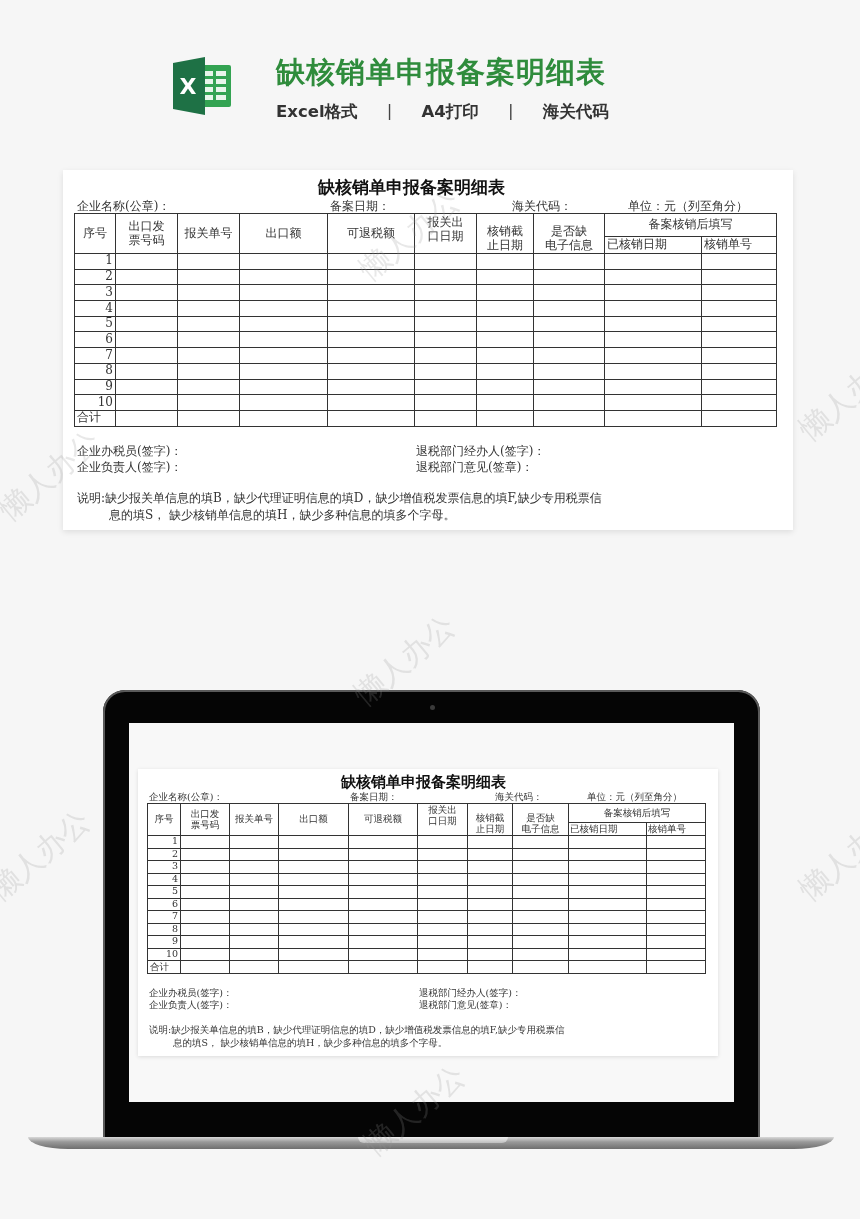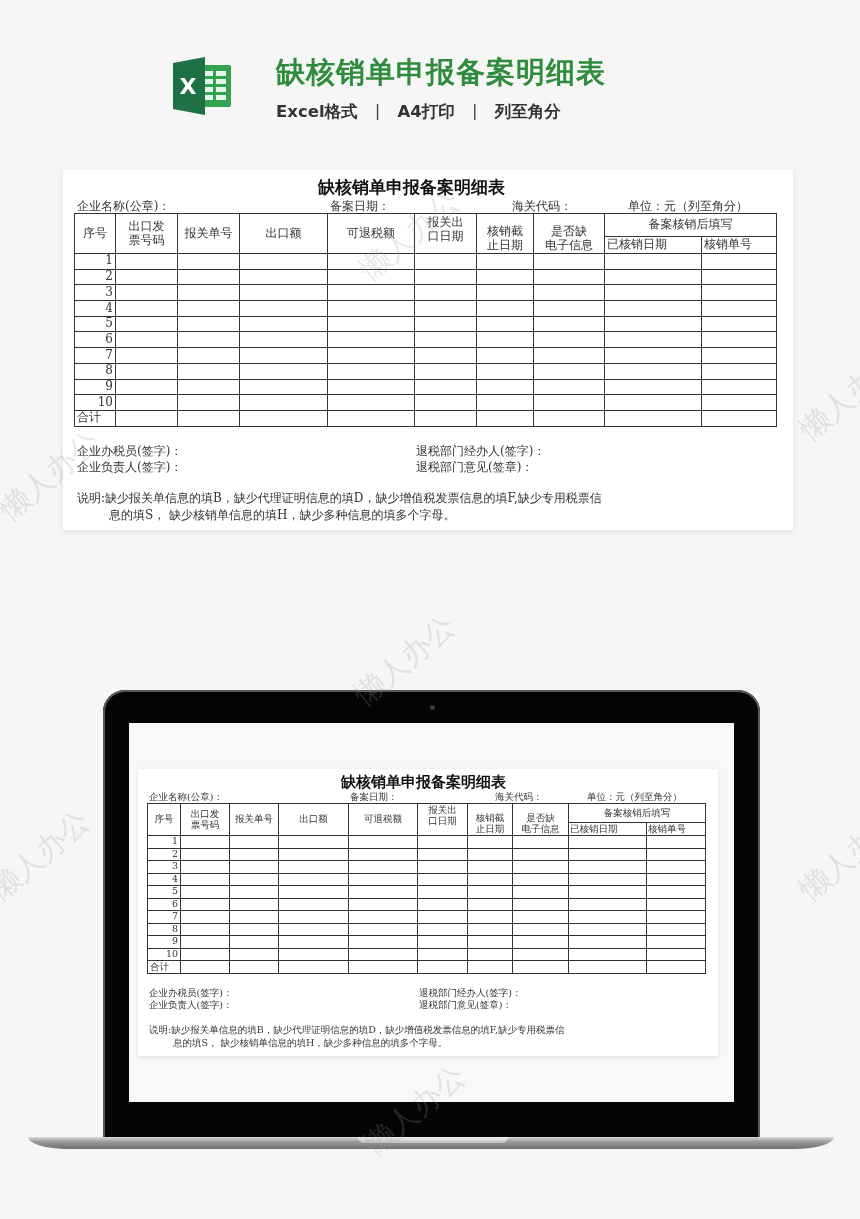--- a/index.html
+++ b/index.html
@@ -2,21 +2,21 @@
 <html><head>
 <meta charset="utf-8">
 <style>
   * { box-sizing: border-box; margin: 0; padding: 0; }
   html, body { width: 860px; height: 1219px; overflow: hidden; }
   body { background: #f6f6f6; position: relative; font-family: "DejaVu Serif", "Liberation Serif", serif; color: #222; }
 
   
   .hdr-logo { position: absolute; left: 171px; top: 55px; width: 62px; height: 62px; }
   .hdr-title { position: absolute; left: 276px; top: 53px; font-family: "DejaVu Sans", "Liberation Sans", sans-serif; font-weight: bold; font-size: 29px; color: #2f8c3c; letter-spacing: 1px; white-space: nowrap; }
-  .hdr-sub { position: absolute; left: 276px; top: 101px; font-family: "DejaVu Sans", "Liberation Sans", sans-serif; font-weight: bold; font-size: 16.5px; color: #333; white-space: nowrap; display: flex; gap: 0; }
+  .hdr-sub { position: absolute; left: 276px; top: 101px; font-family: "DejaVu Sans", "Liberation Sans", sans-serif; font-weight: bold; font-size: 16.5px; color: #333; white-space: nowrap; display: flex; gap: 12px; }
   .hdr-sub .sep { display: inline-block; width: 40px; text-align: center; font-weight: normal; color: #444; }
 
   
   .paper { position: absolute; background: #fff; box-shadow: 0 2px 6px rgba(0,0,0,0.10); }
   .paper .p-title { position: absolute; font-family: "DejaVu Sans", "Liberation Sans", sans-serif; font-weight: bold; color: #111; white-space: nowrap; }
   .paper .meta { position: absolute; white-space: nowrap; color: #333; }
   .grid { position: absolute; border-collapse: collapse; table-layout: fixed; }
   .grid td { border: 1px solid #333; text-align: center; vertical-align: middle; color: #333; line-height: 1.15; padding: 0; overflow: hidden; white-space: nowrap; }
   .grid td.num { text-align: right; padding-right: 2px; }
   .grid td.sum { text-align: left; padding-left: 2px; }
@@ -60,21 +60,21 @@
   </g>
   <path d="M2 8 L34 2 L34 60 L2 54 Z" fill="#1e7145"></path>
   <text x="17" y="39" text-anchor="middle" font-family="DejaVu Sans, sans-serif" font-weight="bold" font-size="22" fill="#ffffff">X</text>
 </svg>
 <div class="hdr-title">缺核销单申报备案明细表</div>
 <div class="hdr-sub">
   <span>Excel格式</span>
   <span class="sep">|</span>
   <span>A4打印</span>
   <span class="sep">|</span>
-  <span>列至角分</span>
+  <span>海关代码</span>
 </div>
 
 <div class="paper big" style="left:63px; top:170px; width:730px; height:360px;">
   <div class="p-title" style="left:255px; top:6px;">缺核销单申报备案明细表</div>
   <div class="meta" style="left:14px; top:28px;">企业名称(公章)：</div>
   <div class="meta" style="left:267px; top:28px;">备案日期：</div>
   <div class="meta" style="left:449px; top:28px;">海关代码：</div>
   <div class="meta" style="left:565px; top:28px;">单位：元（列至角分）</div>
 
   <table class="grid" style="left:11px; top:43px; width:702px;">

